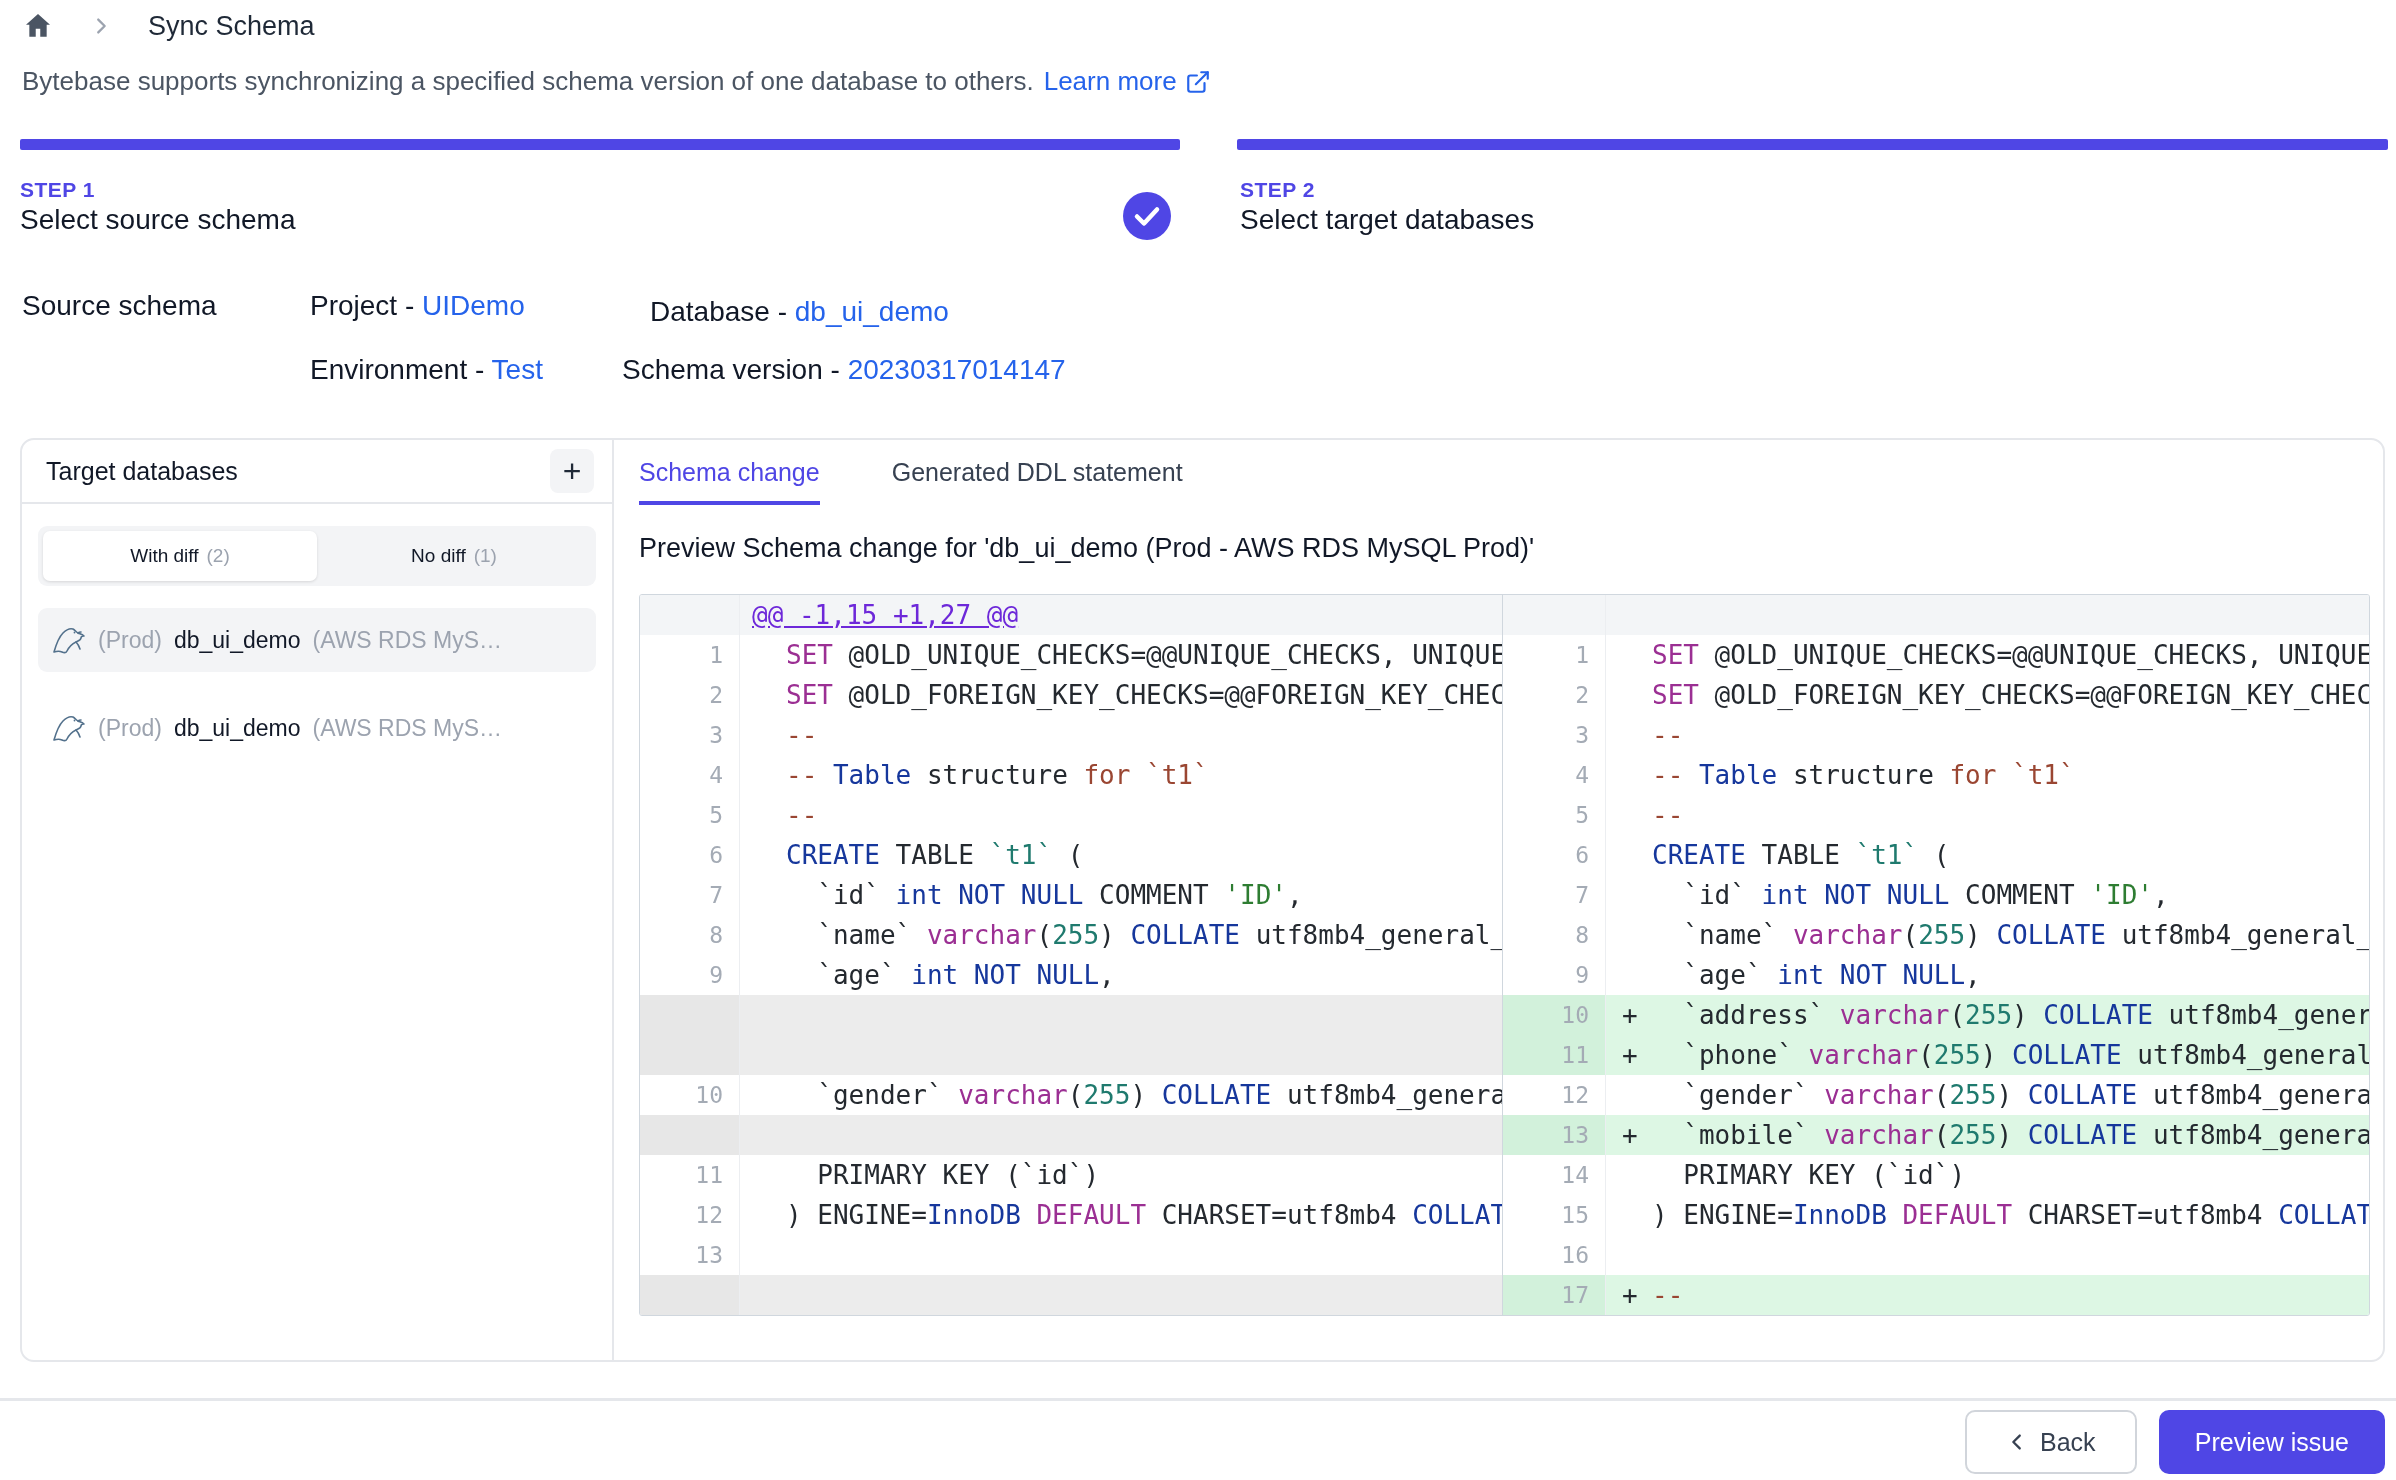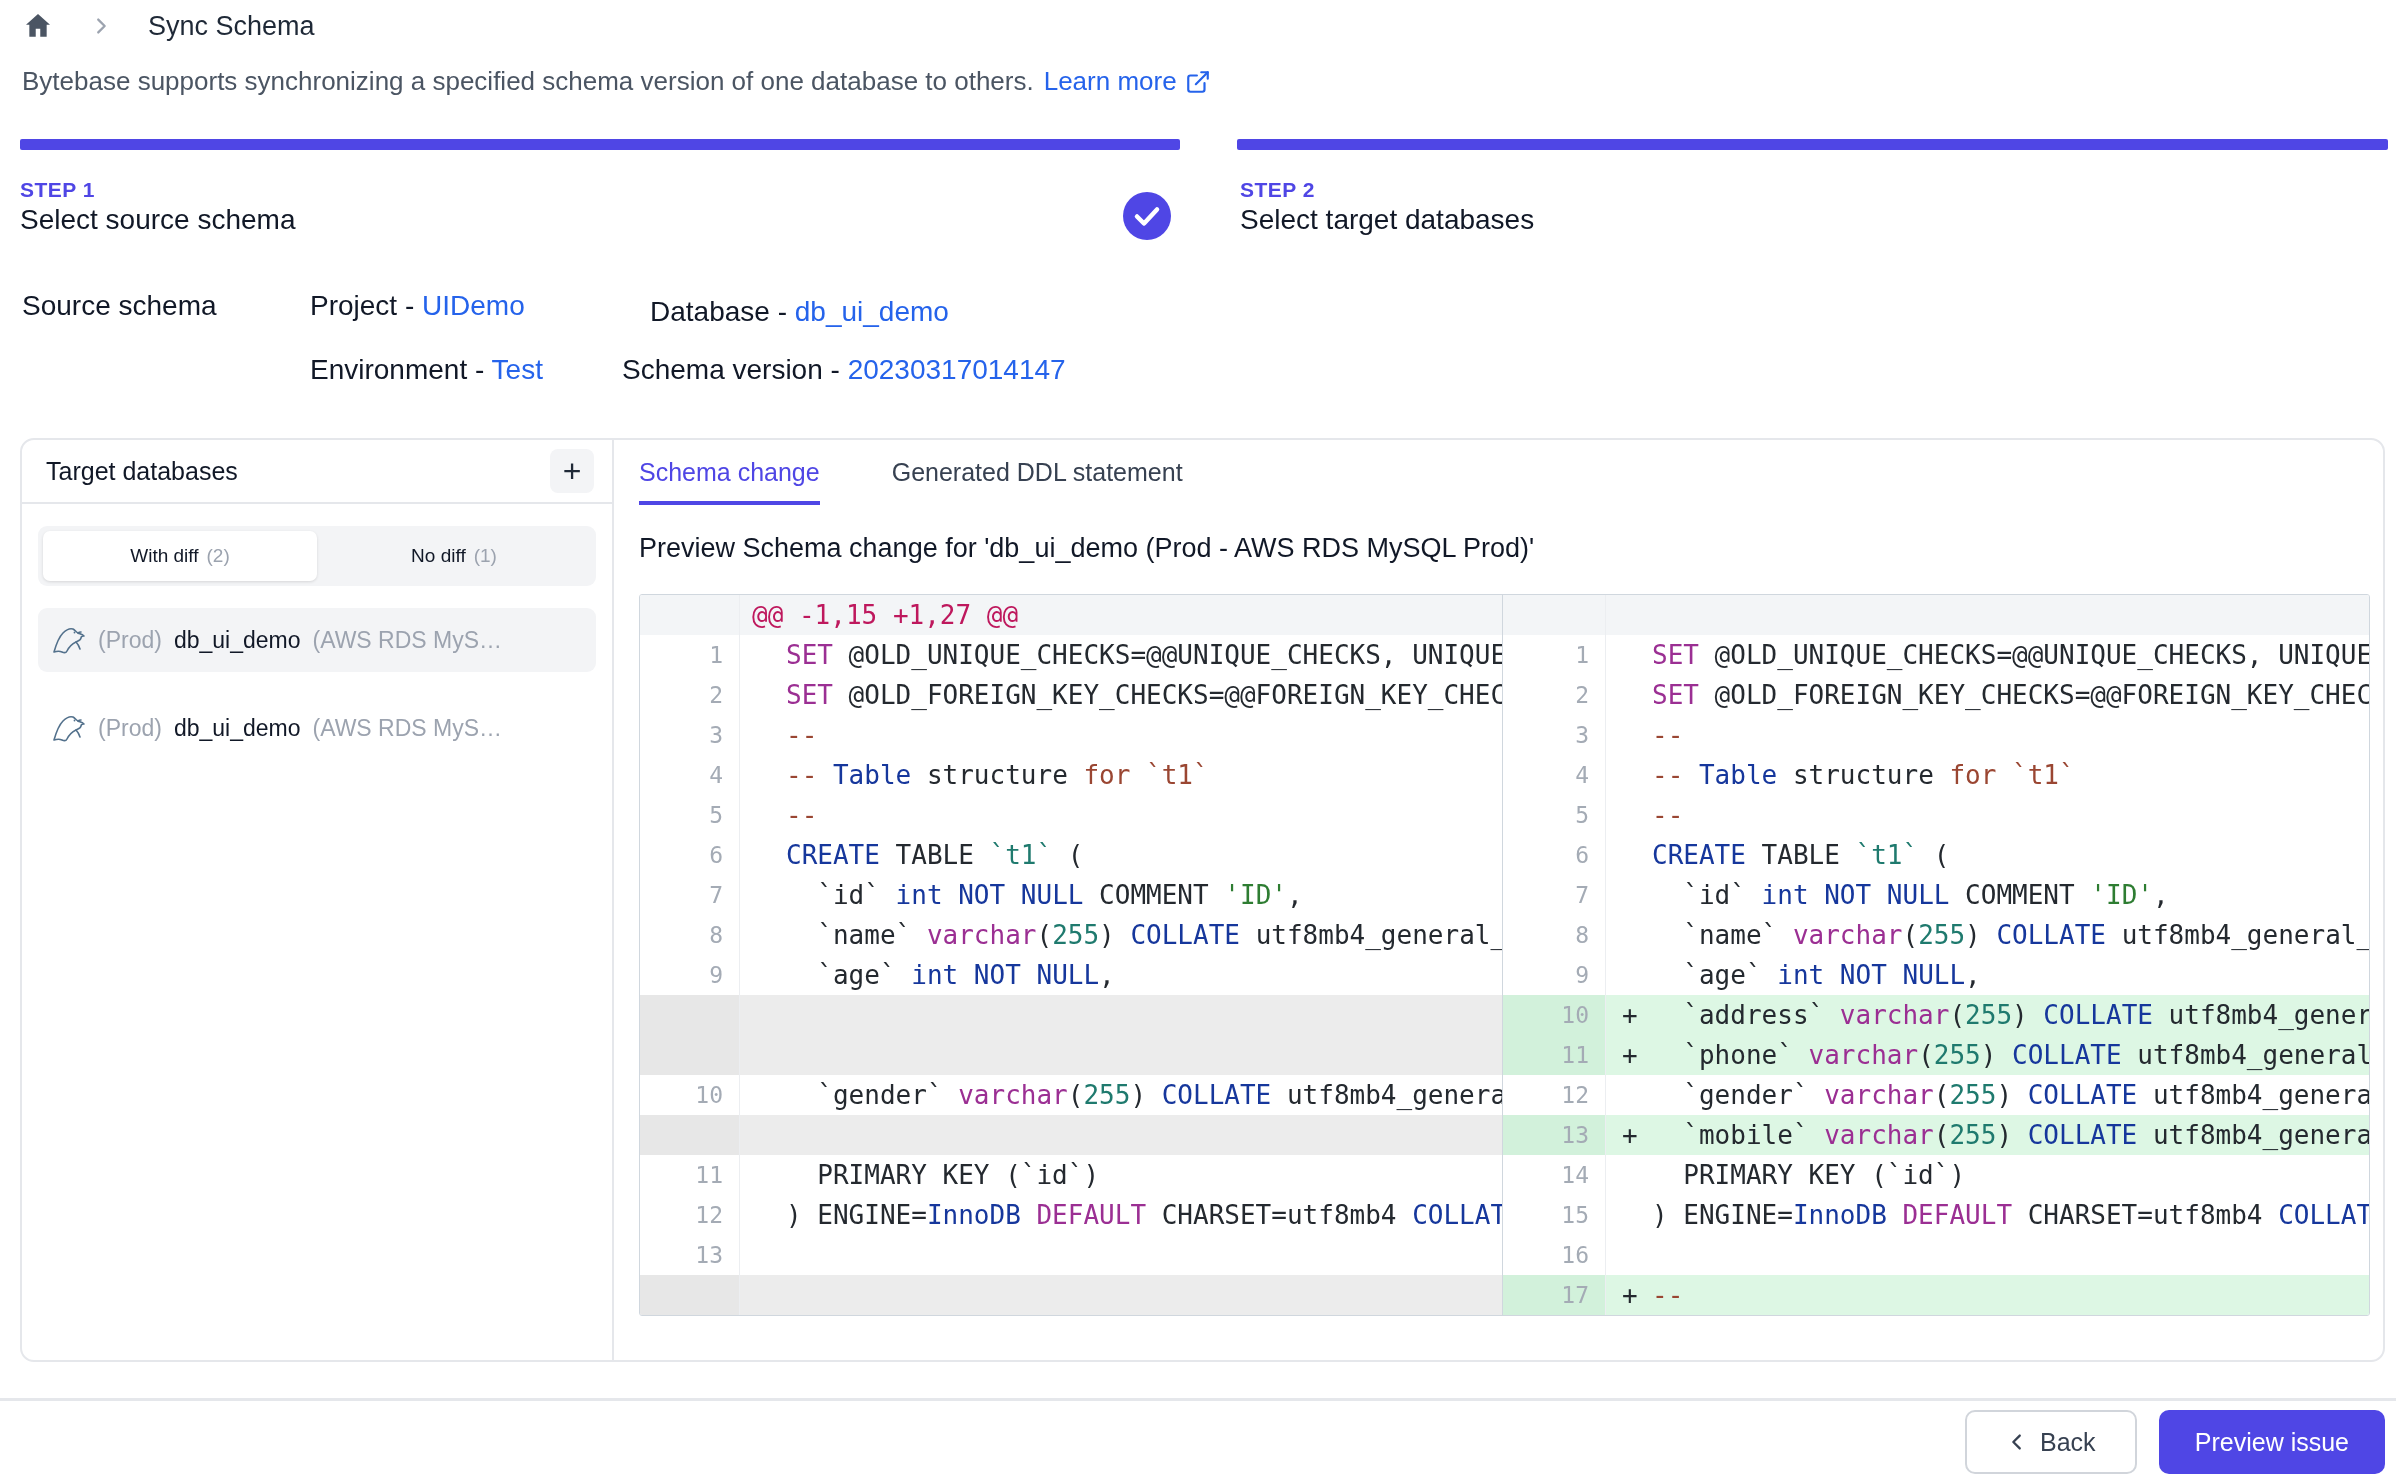--- a/index.html
+++ b/index.html
@@ -71,21 +71,21 @@
   
   .diff { margin-top:30px; width:1731px; border:1px solid #d0d7de; border-radius:3px;
           font-family:"DejaVu Sans Mono", monospace; font-size:26px; overflow:hidden;
           display:grid; grid-template-columns:100px 762px 104px 764px; }
   .cell { height:40px; line-height:40px; white-space:pre; overflow:hidden; }
   .gut  { text-align:right; padding-right:16px; color:#a4abb5; font-size:23px; background:#fff; }
   .gutL { border-right:1px solid #eceef1; }
   .gutR { border-left:1px solid #d0d7de; border-right:1px solid #eceef1; }
   .code { padding-left:12px; color:#24292f; background:#fff; }
   .hdr  { background:#f3f5f7; }
-  .hdr.code { color:#be185d; }
+  .hdr.code { color:#6d28d9;text-decoration:underline; }
   .empty   { background:#ececec; }
   .emptyg  { background:#e7e7e7; }
   .addc { background:#ddf7e4; }
   .addg { background:#d2f1db; }
   .marker { display:inline-block; width:34px; padding-left:4px; }
   
   .tk-p { color:#9b2f93; }  .tk-b { color:#16379c; }  .tk-n { color:#1f7a6e; }
   .tk-s { color:#2e7d32; }  .tk-c { color:#9a4632; }  .tk-t { color:#1f7a6e; }
 
   

